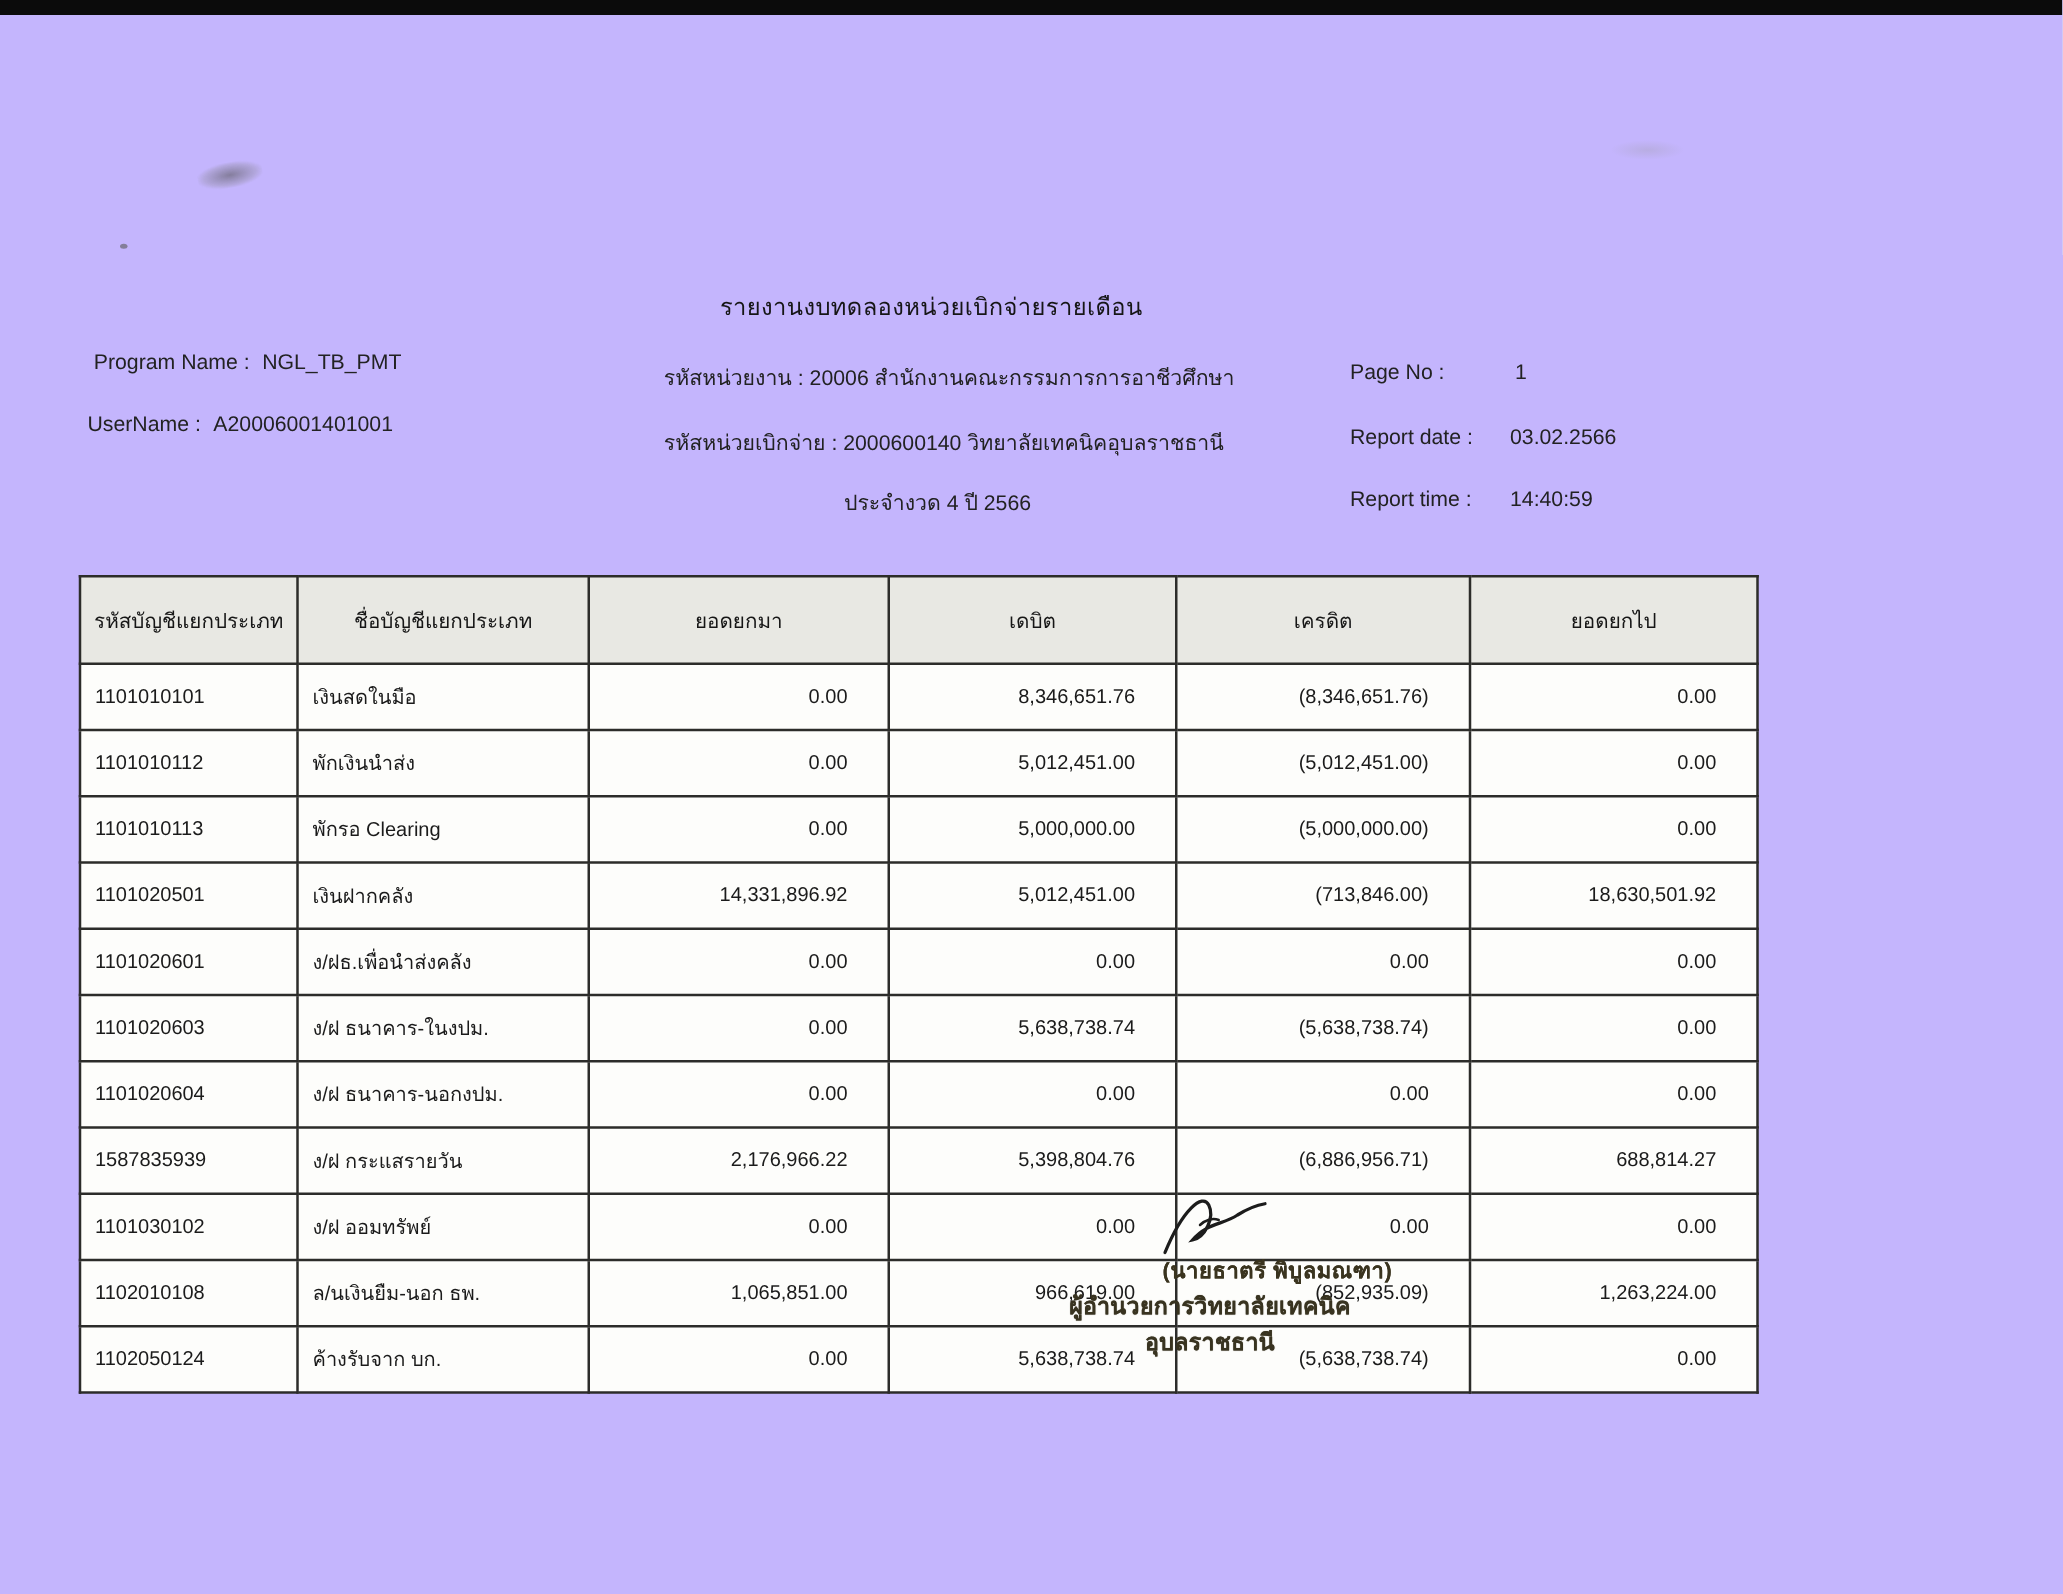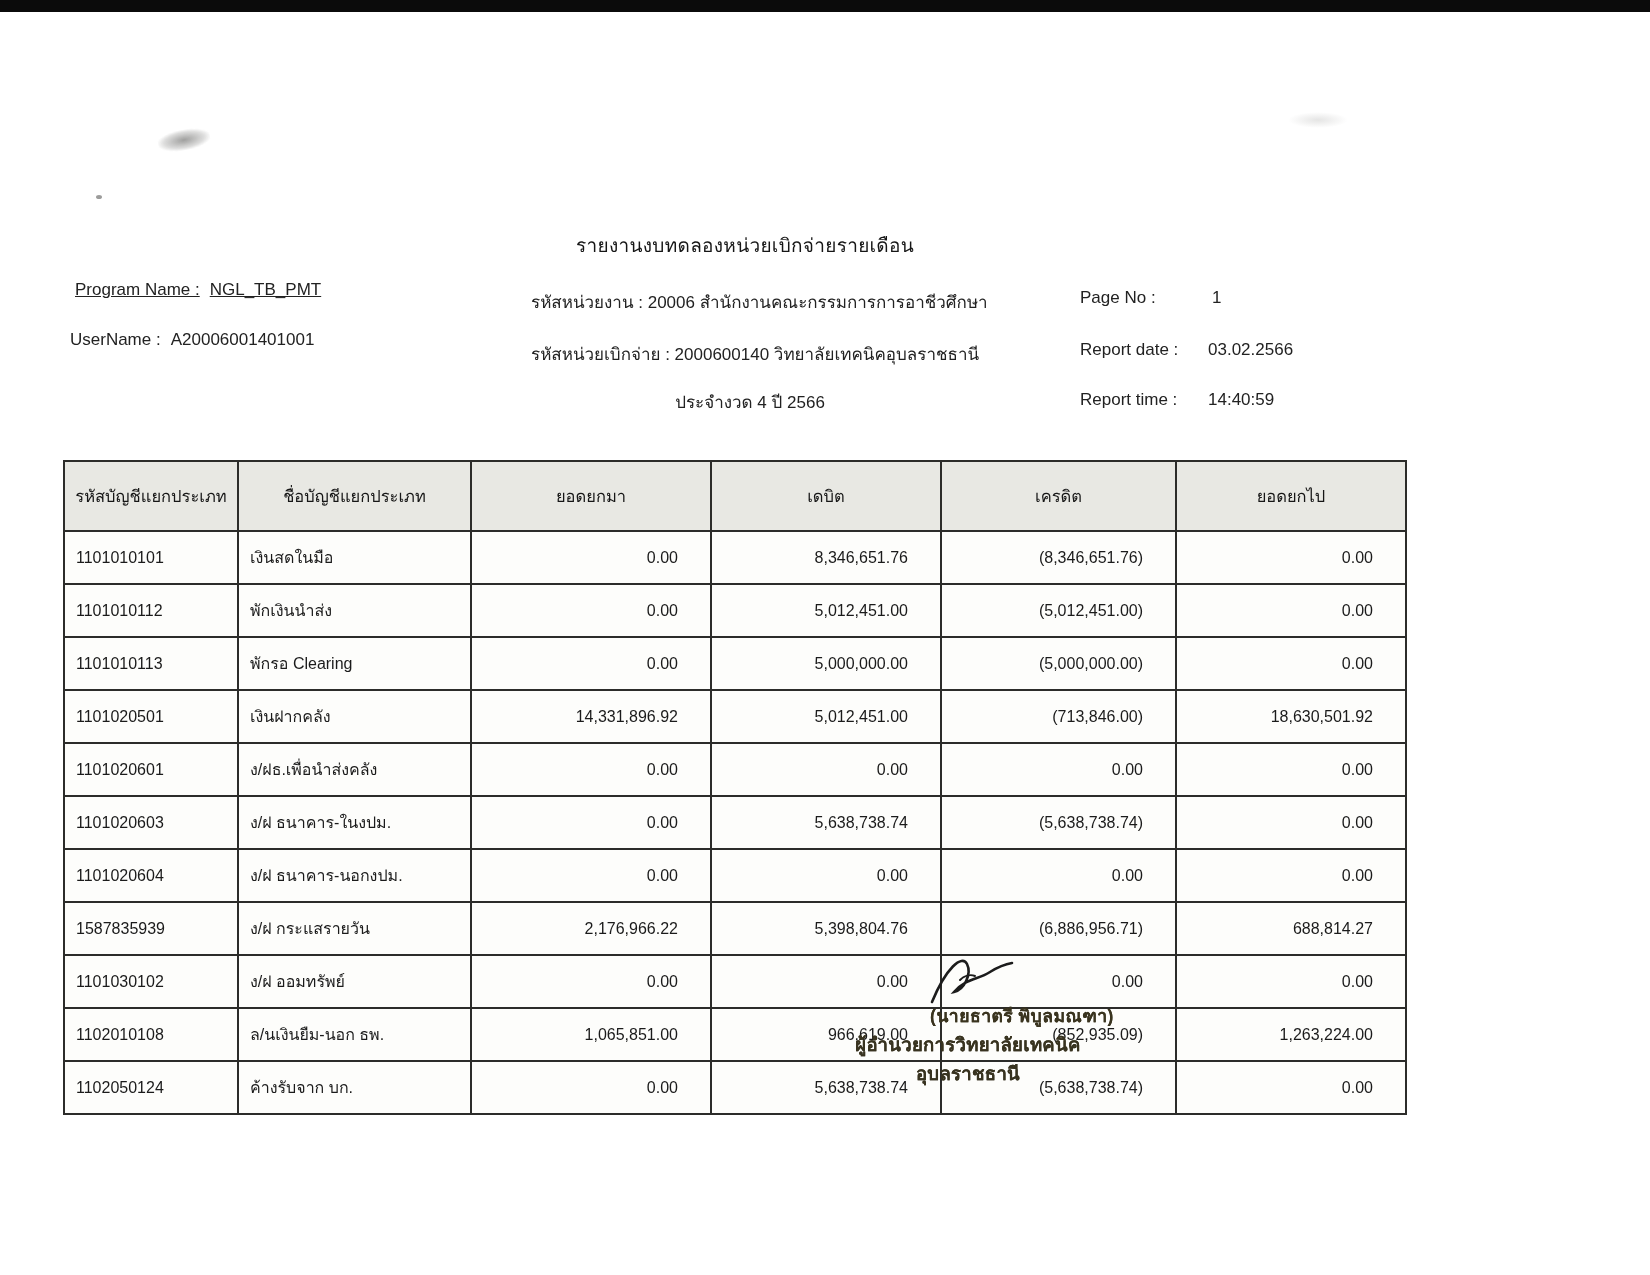--- a/index.html
+++ b/index.html
@@ -5,21 +5,21 @@
   html,body{margin:0;padding:0;}
   body{
     width:1650px;height:1275px;
     background:#e9e9e7;
     font-family:"Liberation Sans","DejaVu Sans",sans-serif;
     color:#1d1d1d;
     -webkit-font-smoothing:antialiased;
   }
   .page{
     position:relative;width:1650px;height:1275px;
-    background:#ffffff;overflow:hidden;
+    background:#c4b5fd;overflow:hidden;
   }
   .scan-topbar{
     position:absolute;top:0;left:0;width:1650px;height:12px;background:#0b0b0b;
   }
   .smudge{
     position:absolute;left:158px;top:130px;width:52px;height:20px;
     background:radial-gradient(ellipse at center,rgba(80,80,78,.55),rgba(120,120,118,.25) 55%,transparent 75%);
     transform:rotate(-10deg);filter:blur(.6px);
   }
   .speck{
@@ -29,21 +29,21 @@
   .speck2{
     position:absolute;left:1288px;top:112px;width:60px;height:16px;border-radius:50%;
     background:radial-gradient(ellipse at center,rgba(150,150,148,.25),transparent 70%);
   }
   .doc-title{
     position:absolute;top:230px;left:0;width:1490px;
     text-align:center;font-size:19px;letter-spacing:.3px;color:#161616;
   }
   .meta{position:absolute;font-size:17px;white-space:nowrap;color:#222;}
   .meta .val{margin-left:10px;}
-  .m-program{left:75px;top:280px;text-decoration:underline;}
+  .m-program{left:75px;top:280px;}
   .m-user{left:70px;top:330px;}
   .m-agency{left:531px;top:288px;}
   .m-unit{left:531px;top:340px;}
   .m-period{left:530px;top:388px;width:440px;text-align:center;}
   .m-pageno-l{left:1080px;top:288px;}
   .m-pageno-v{left:1212px;top:288px;}
   .m-rdate-l{left:1080px;top:340px;}
   .m-rdate-v{left:1208px;top:340px;}
   .m-rtime-l{left:1080px;top:390px;}
   .m-rtime-v{left:1208px;top:390px;}

